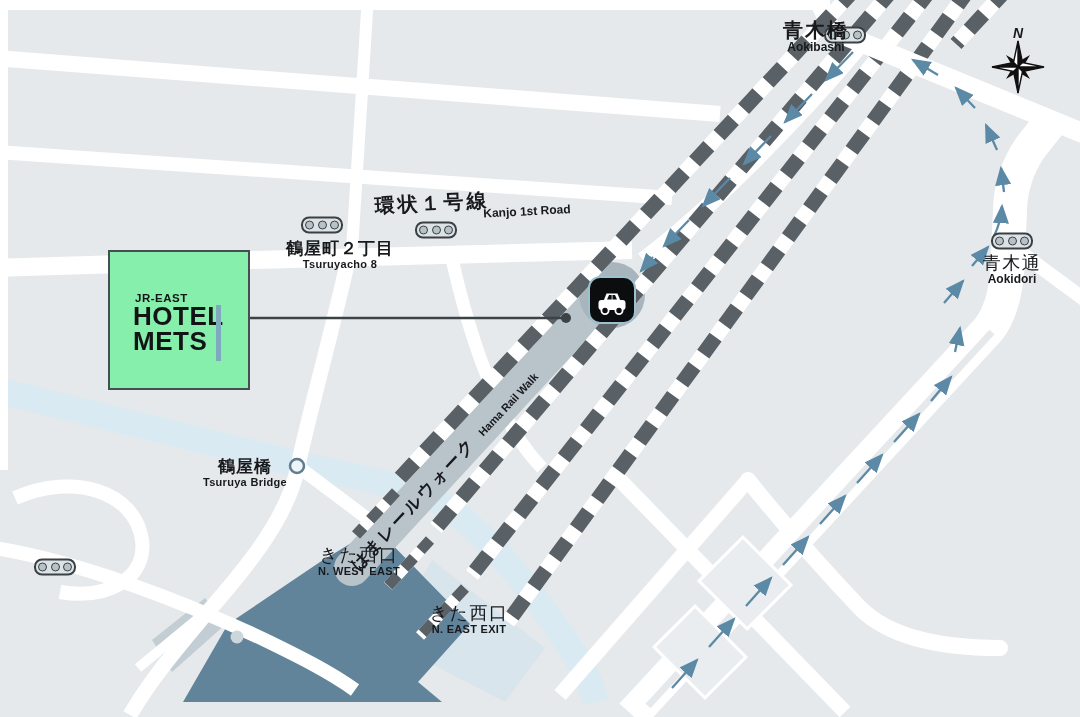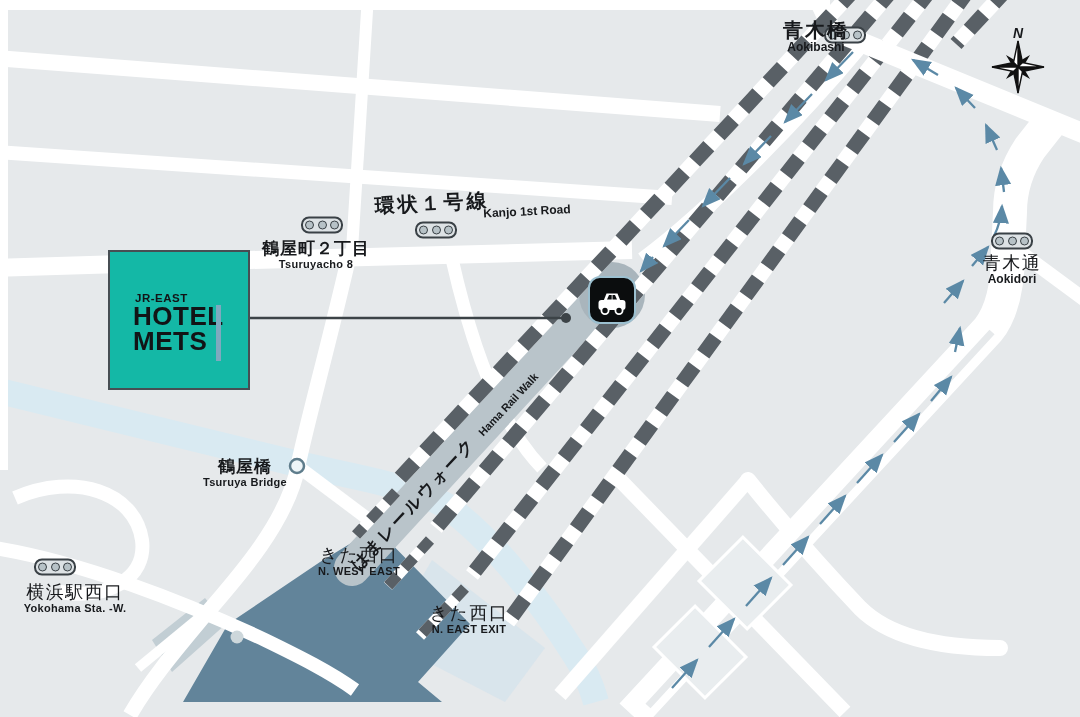--- a/index.html
+++ b/index.html
@@ -16,21 +16,21 @@
   .ja-md{font-size:17px;font-weight:600;letter-spacing:1px;}
   .en{font-size:12px;font-weight:700;}
   .en-sm{font-size:11px;font-weight:700;letter-spacing:.3px;}
   
   .tl{position:absolute;transform:translate(-50%,-50%);width:34px;height:13px;
       background:#dde2e5;border:2.5px solid #3a4146;border-radius:8px;
       display:flex;align-items:center;justify-content:space-between;padding:0 2px;box-sizing:content-box;}
   .tl i{display:block;width:7px;height:7px;border-radius:50%;background:#b7c2c7;border:1.6px solid #3a4146;}
   
   .hotel-box{position:absolute;left:108px;top:250px;width:142px;height:140px;
-      background:#14b8a6;border:2px solid #474e53;box-sizing:border-box;}
+      background:#86efac;border:2px solid #474e53;box-sizing:border-box;}
   .hotel-brand{position:absolute;left:25px;top:40px;font-size:11.5px;font-weight:700;letter-spacing:.5px;color:#121416;}
   .hotel-name{position:absolute;left:23px;top:52px;font-size:26px;font-weight:800;letter-spacing:.5px;line-height:.98;color:#121416;}
   .hotel-bar{position:absolute;left:106px;top:53px;width:5px;height:56px;background:#7fa9bf;}
   
   .car{position:absolute;left:612px;top:300px;width:44px;height:44px;transform:translate(-50%,-50%);
       background:#0b0d0e;border:2px solid #9cc0d0;border-radius:12px;display:flex;align-items:center;justify-content:center;}
   
   .hama{position:absolute;left:354px;top:556px;transform-origin:0 50%;transform:rotate(-47deg);white-space:nowrap;}
   .hama .ja{font-size:17px;font-weight:600;letter-spacing:2px;}
   .hama .en{font-size:11px;font-weight:700;margin-left:10px;}
@@ -226,21 +226,21 @@
     </div>
 
   <div class="lbl" style="left:816px;top:37px">
     <div class="ja-xl">青木橋</div>
     <div class="en">Aokibashi</div>
   </div>
 
   <div class="lbl ja-xl" style="left:432px;top:203px;transform:translate(-50%,-50%) rotate(-3deg);letter-spacing:3px">環状１号線</div>
   <div class="lbl en" style="left:527px;top:212px;transform:translate(-50%,-50%) rotate(-3deg)">Kanjo 1st Road</div>
 
-  <div class="lbl" style="left:316px;top:255px">
+  <div class="lbl" style="left:340px;top:255px">
     <div class="ja-md">鶴屋町２丁目</div>
     <div class="en-sm">Tsuruyacho 8</div>
   </div>
 
 
   <div class="lbl" style="left:1012px;top:270px">
     <div class="ja-lg">青木通</div>
     <div class="en">Aokidori</div>
   </div>
 
@@ -256,19 +256,15 @@
   <div class="lbl" style="left:359px;top:561px">
     <div class="ja-lg">きた西口</div>
     <div class="en-sm">N. WEST EAST</div>
   </div>
 
   <div class="lbl" style="left:469px;top:619px">
     <div class="ja-lg">きた西口</div>
     <div class="en-sm">N. EAST EXIT</div>
   </div>
 
-  <div class="lbl" style="left:75px;top:598px">
-    <div class="ja-lg">横浜駅西口</div>
-    <div class="en-sm">Yokohama Sta. -W.</div>
-  </div>
 
 
 </div>
 
 </body></html>

